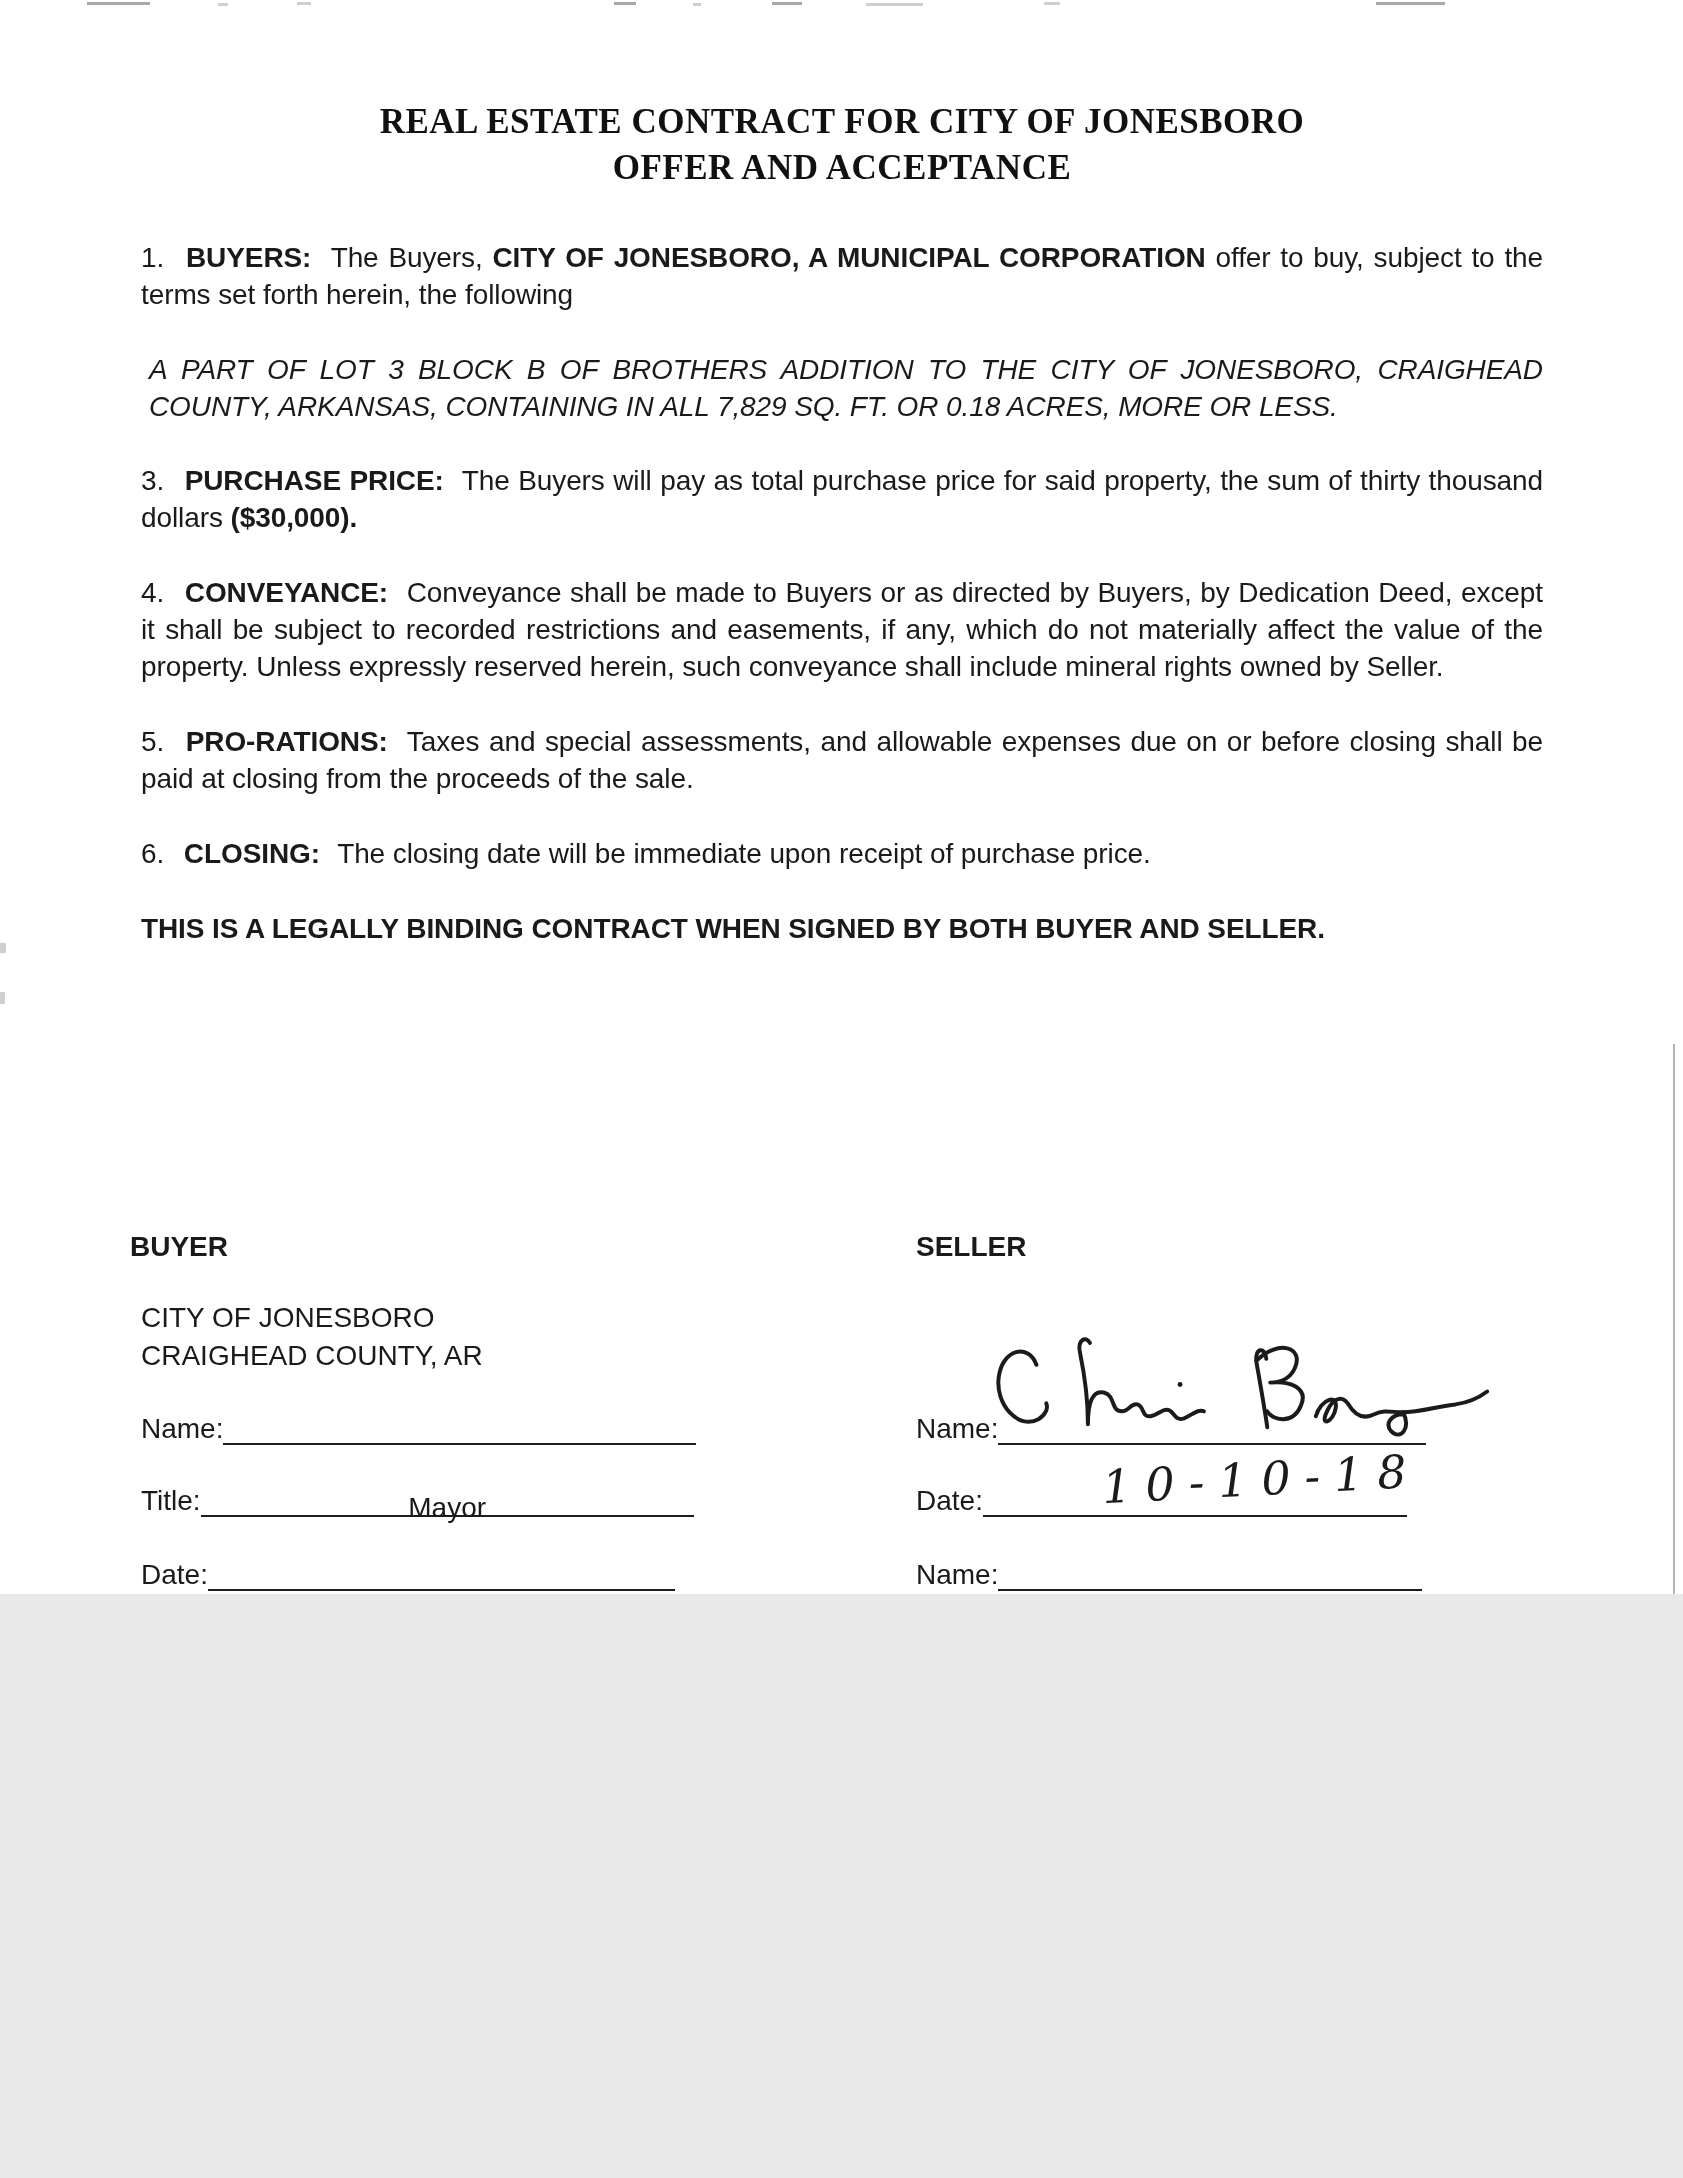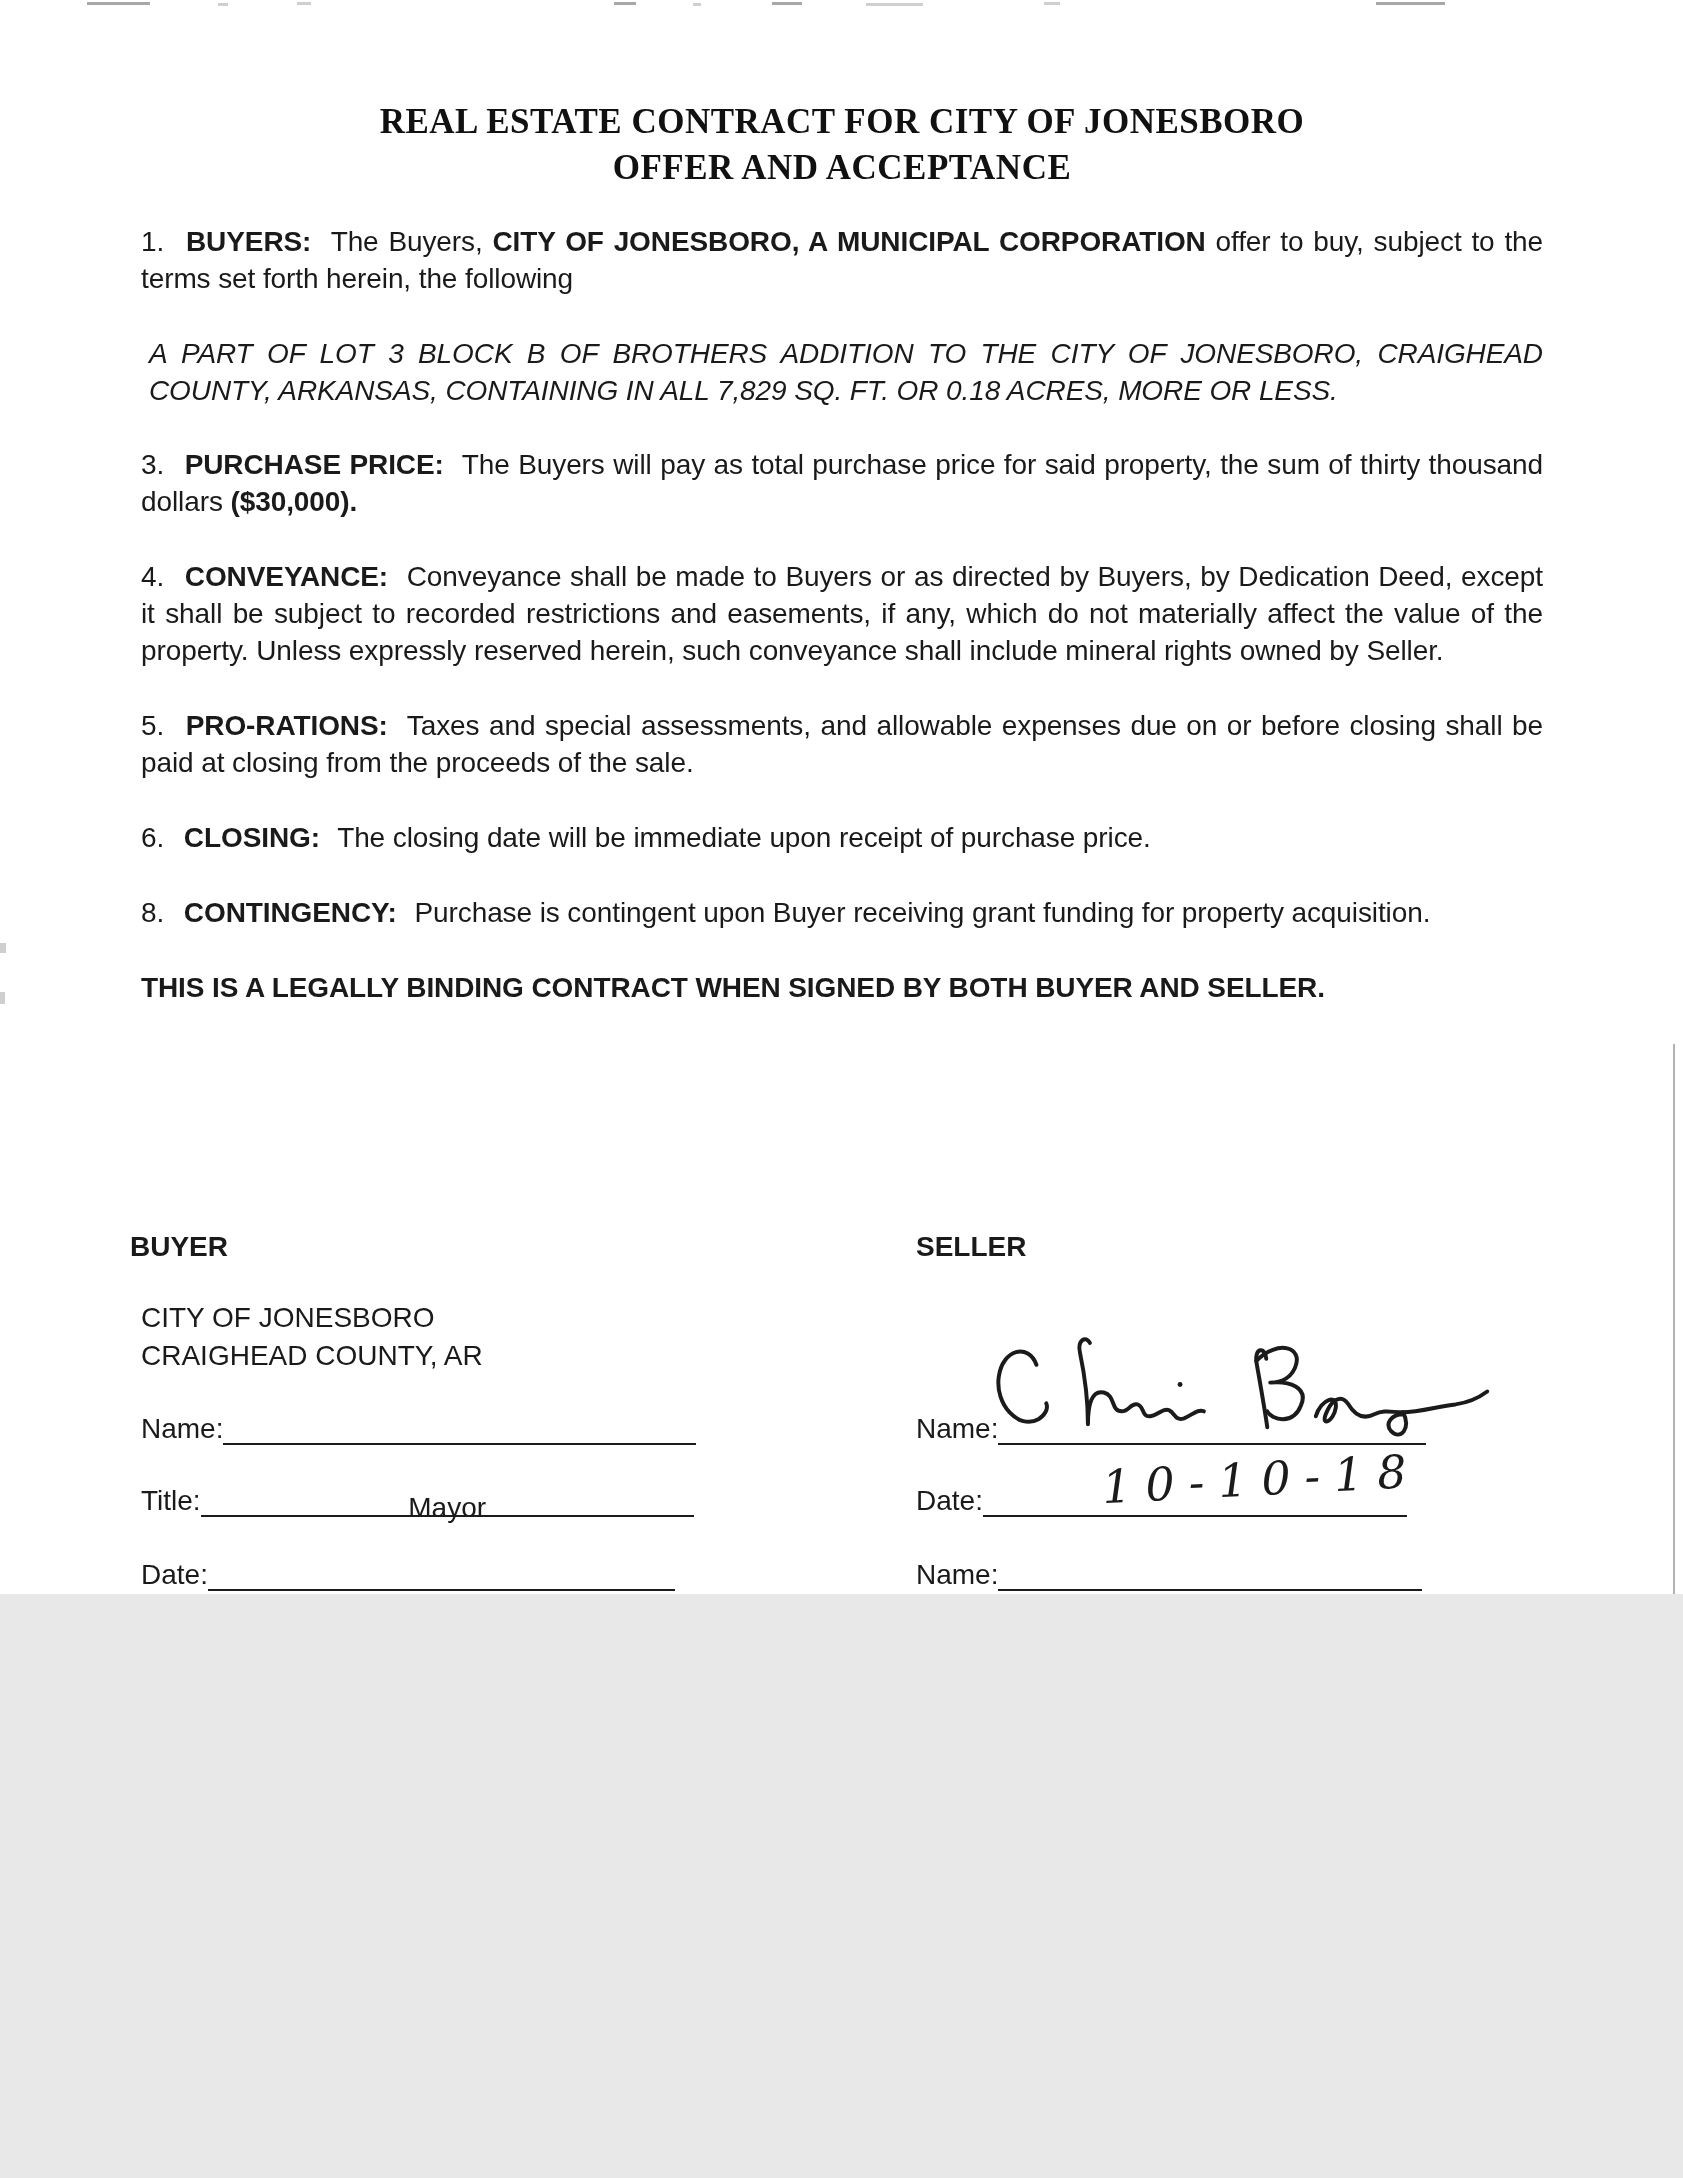--- a/index.html
+++ b/index.html
@@ -25,21 +25,21 @@
     color:#111;
     letter-spacing:0.5px;
   }
   .sec{
     margin:0 0 38px 0;
     font-size:28px;
     line-height:37px;
     text-align:justify;
     letter-spacing:-0.1px;
   }
-  .sec.first{margin-top:32px;}
+  .sec.first{margin-top:48px;}
   .sec.tight{margin-bottom:0;}
   .sec.indent{margin-left:97px;font-style:italic;}
   .sec.indent.p1{margin-bottom:37px;margin-left:8px;}
   .num{margin-right:12px;}
   .head{font-weight:700;margin-right:10px;}
   .bold{font-weight:700;}
   .notice{font-weight:700;text-align:left;}
   
   .abs{position:absolute;font-size:28px;line-height:37px;white-space:nowrap;}
   .b{font-weight:700;}
@@ -122,25 +122,20 @@
       <span>Taxes and special assessments, and allowable expenses due on or before closing shall be paid at closing from the proceeds of the sale.</span>
     </p>
 
     <p class="sec">
       <span class="num">6.</span>
       <span class="head">CLOSING:</span>
       <span>The closing date will be immediate upon receipt of purchase price.</span>
     </p>
 
 
-    <p class="sec">
-      <span class="num">8.</span>
-      <span class="head">CONTINGENCY:</span>
-      <span>Purchase is contingent upon Buyer receiving grant funding for property acquisition.</span>
-    </p>
 
     <p class="sec notice">THIS IS A LEGALLY BINDING CONTRACT WHEN SIGNED BY BOTH BUYER AND SELLER.</p>
   </div>
 
   <div class="abs b" style="left:130px;top:1228px;">BUYER</div>
   <div class="abs b" style="left:916px;top:1228px;">SELLER</div>
 
   <div class="abs" style="left:141px;top:1299px;">CITY OF JONESBORO</div>
   <div class="abs" style="left:141px;top:1337px;">CRAIGHEAD COUNTY, AR</div>
 

